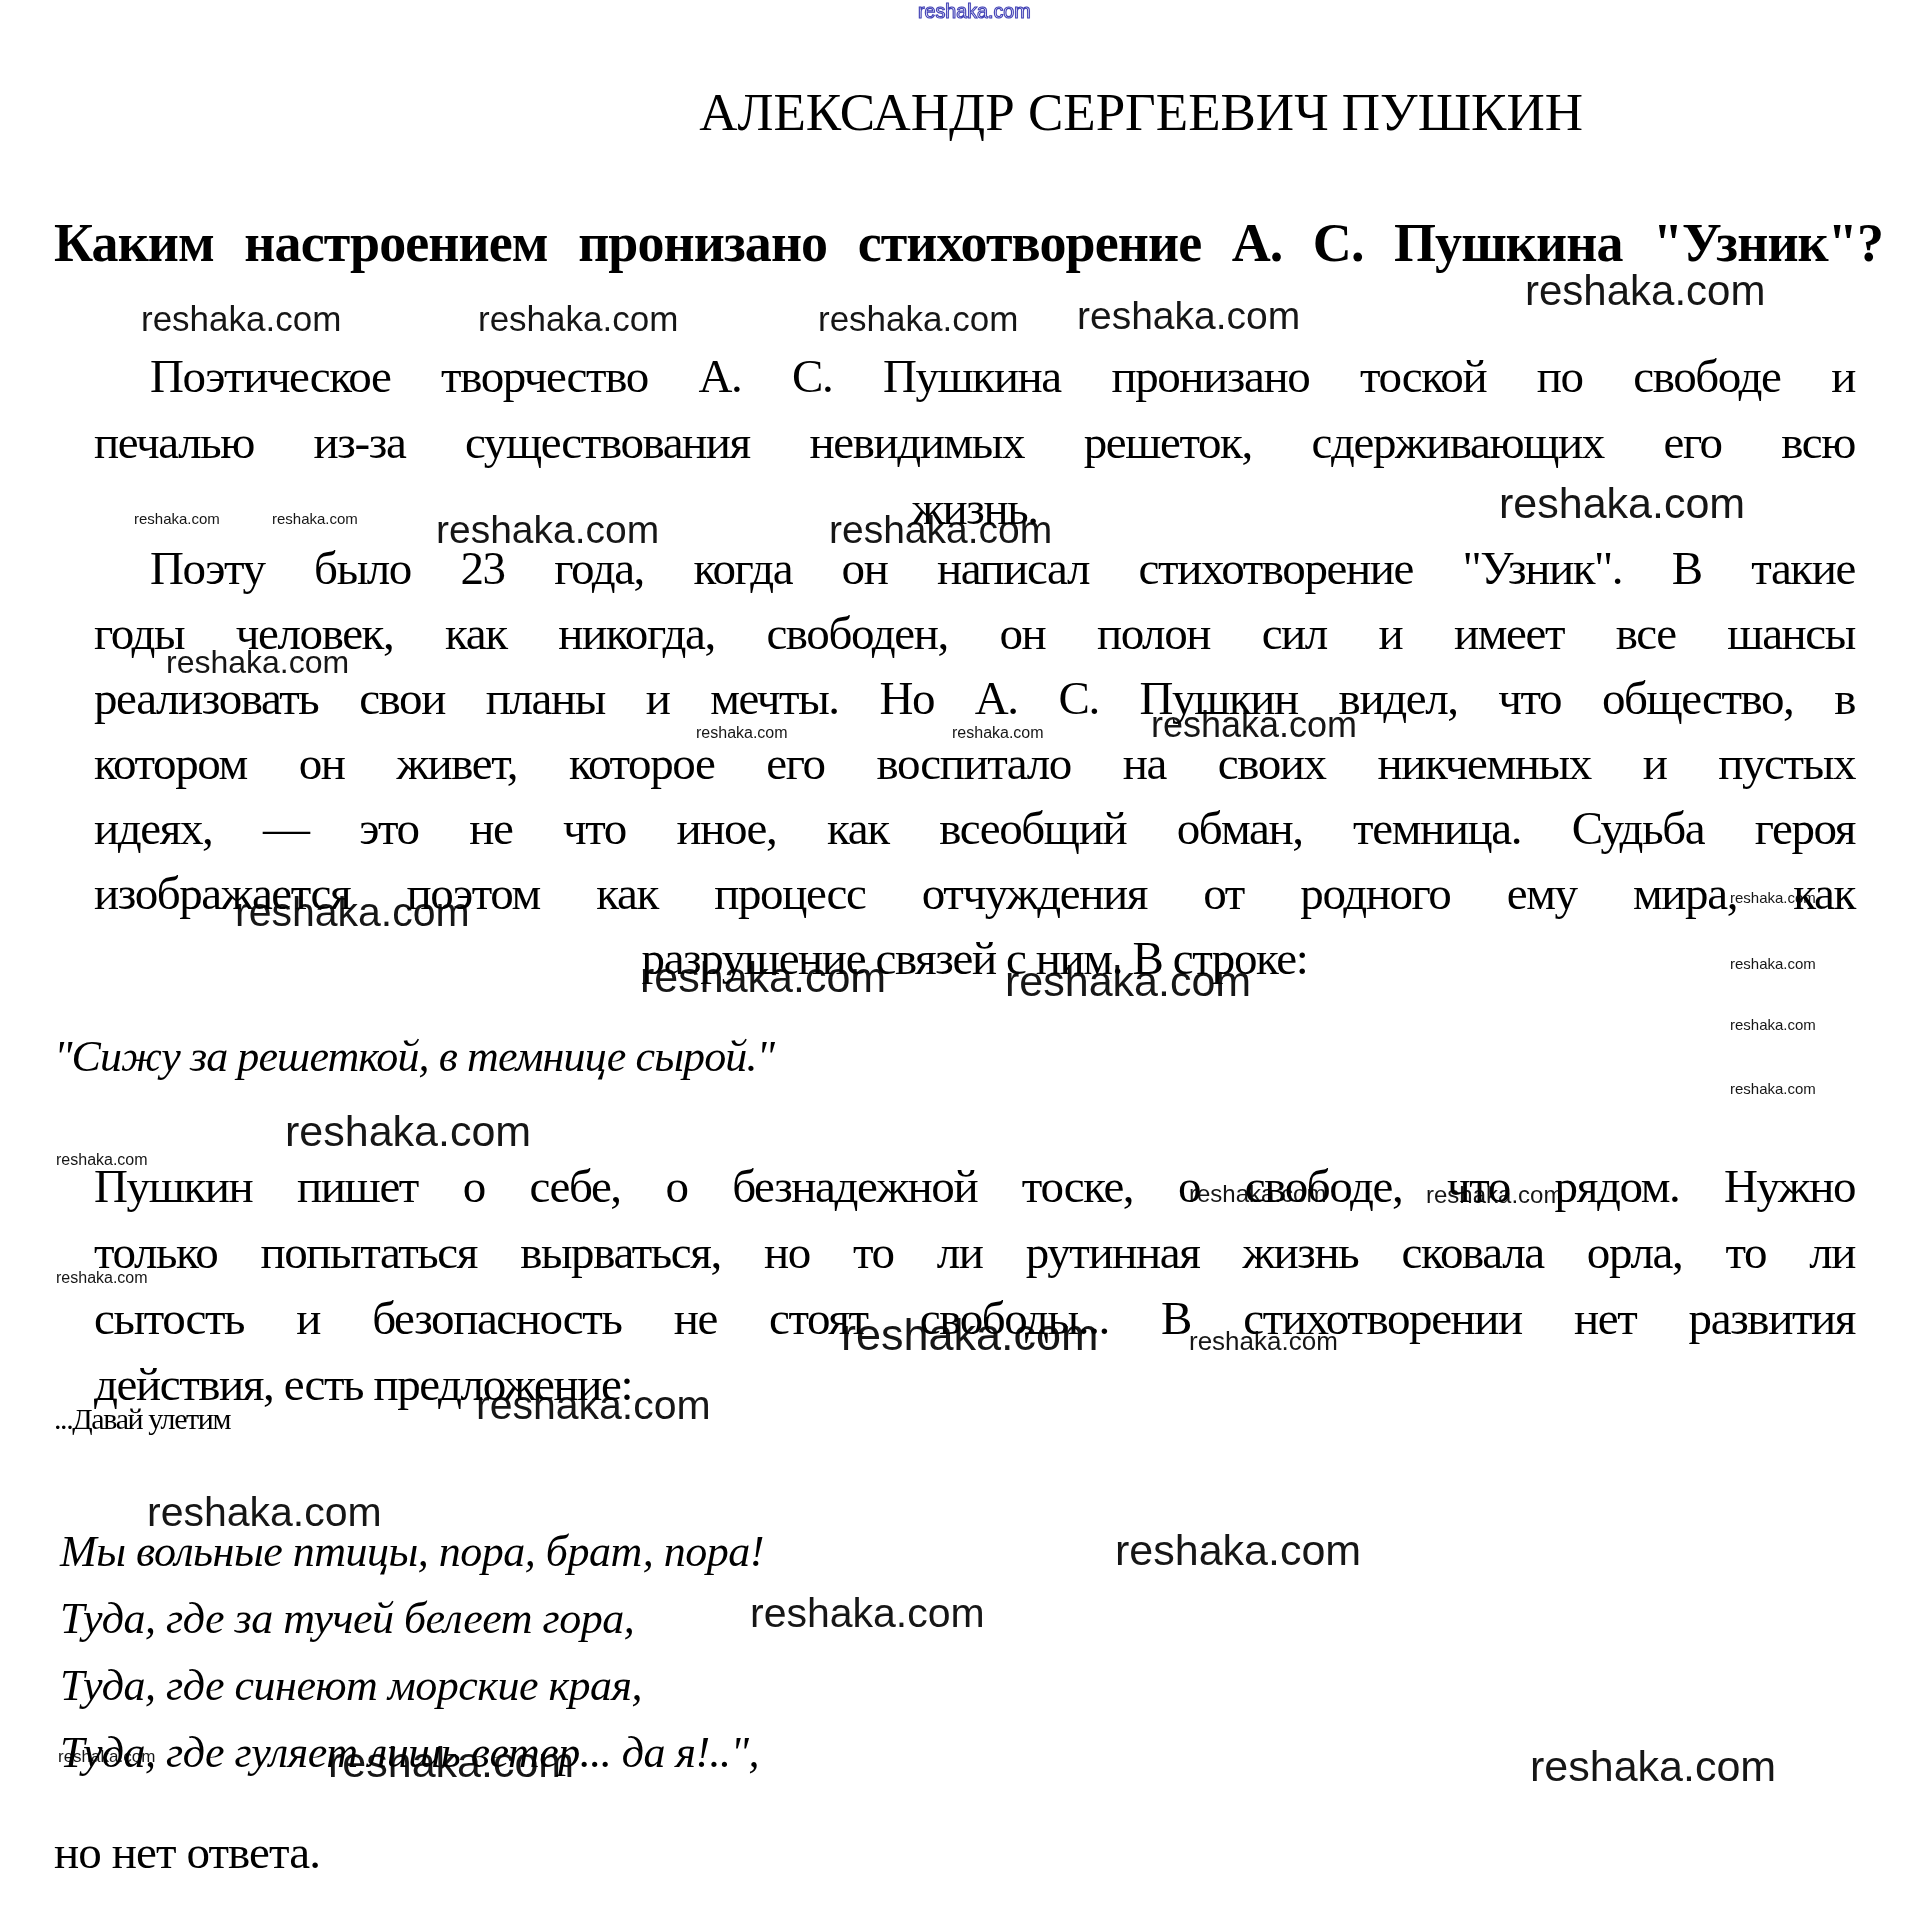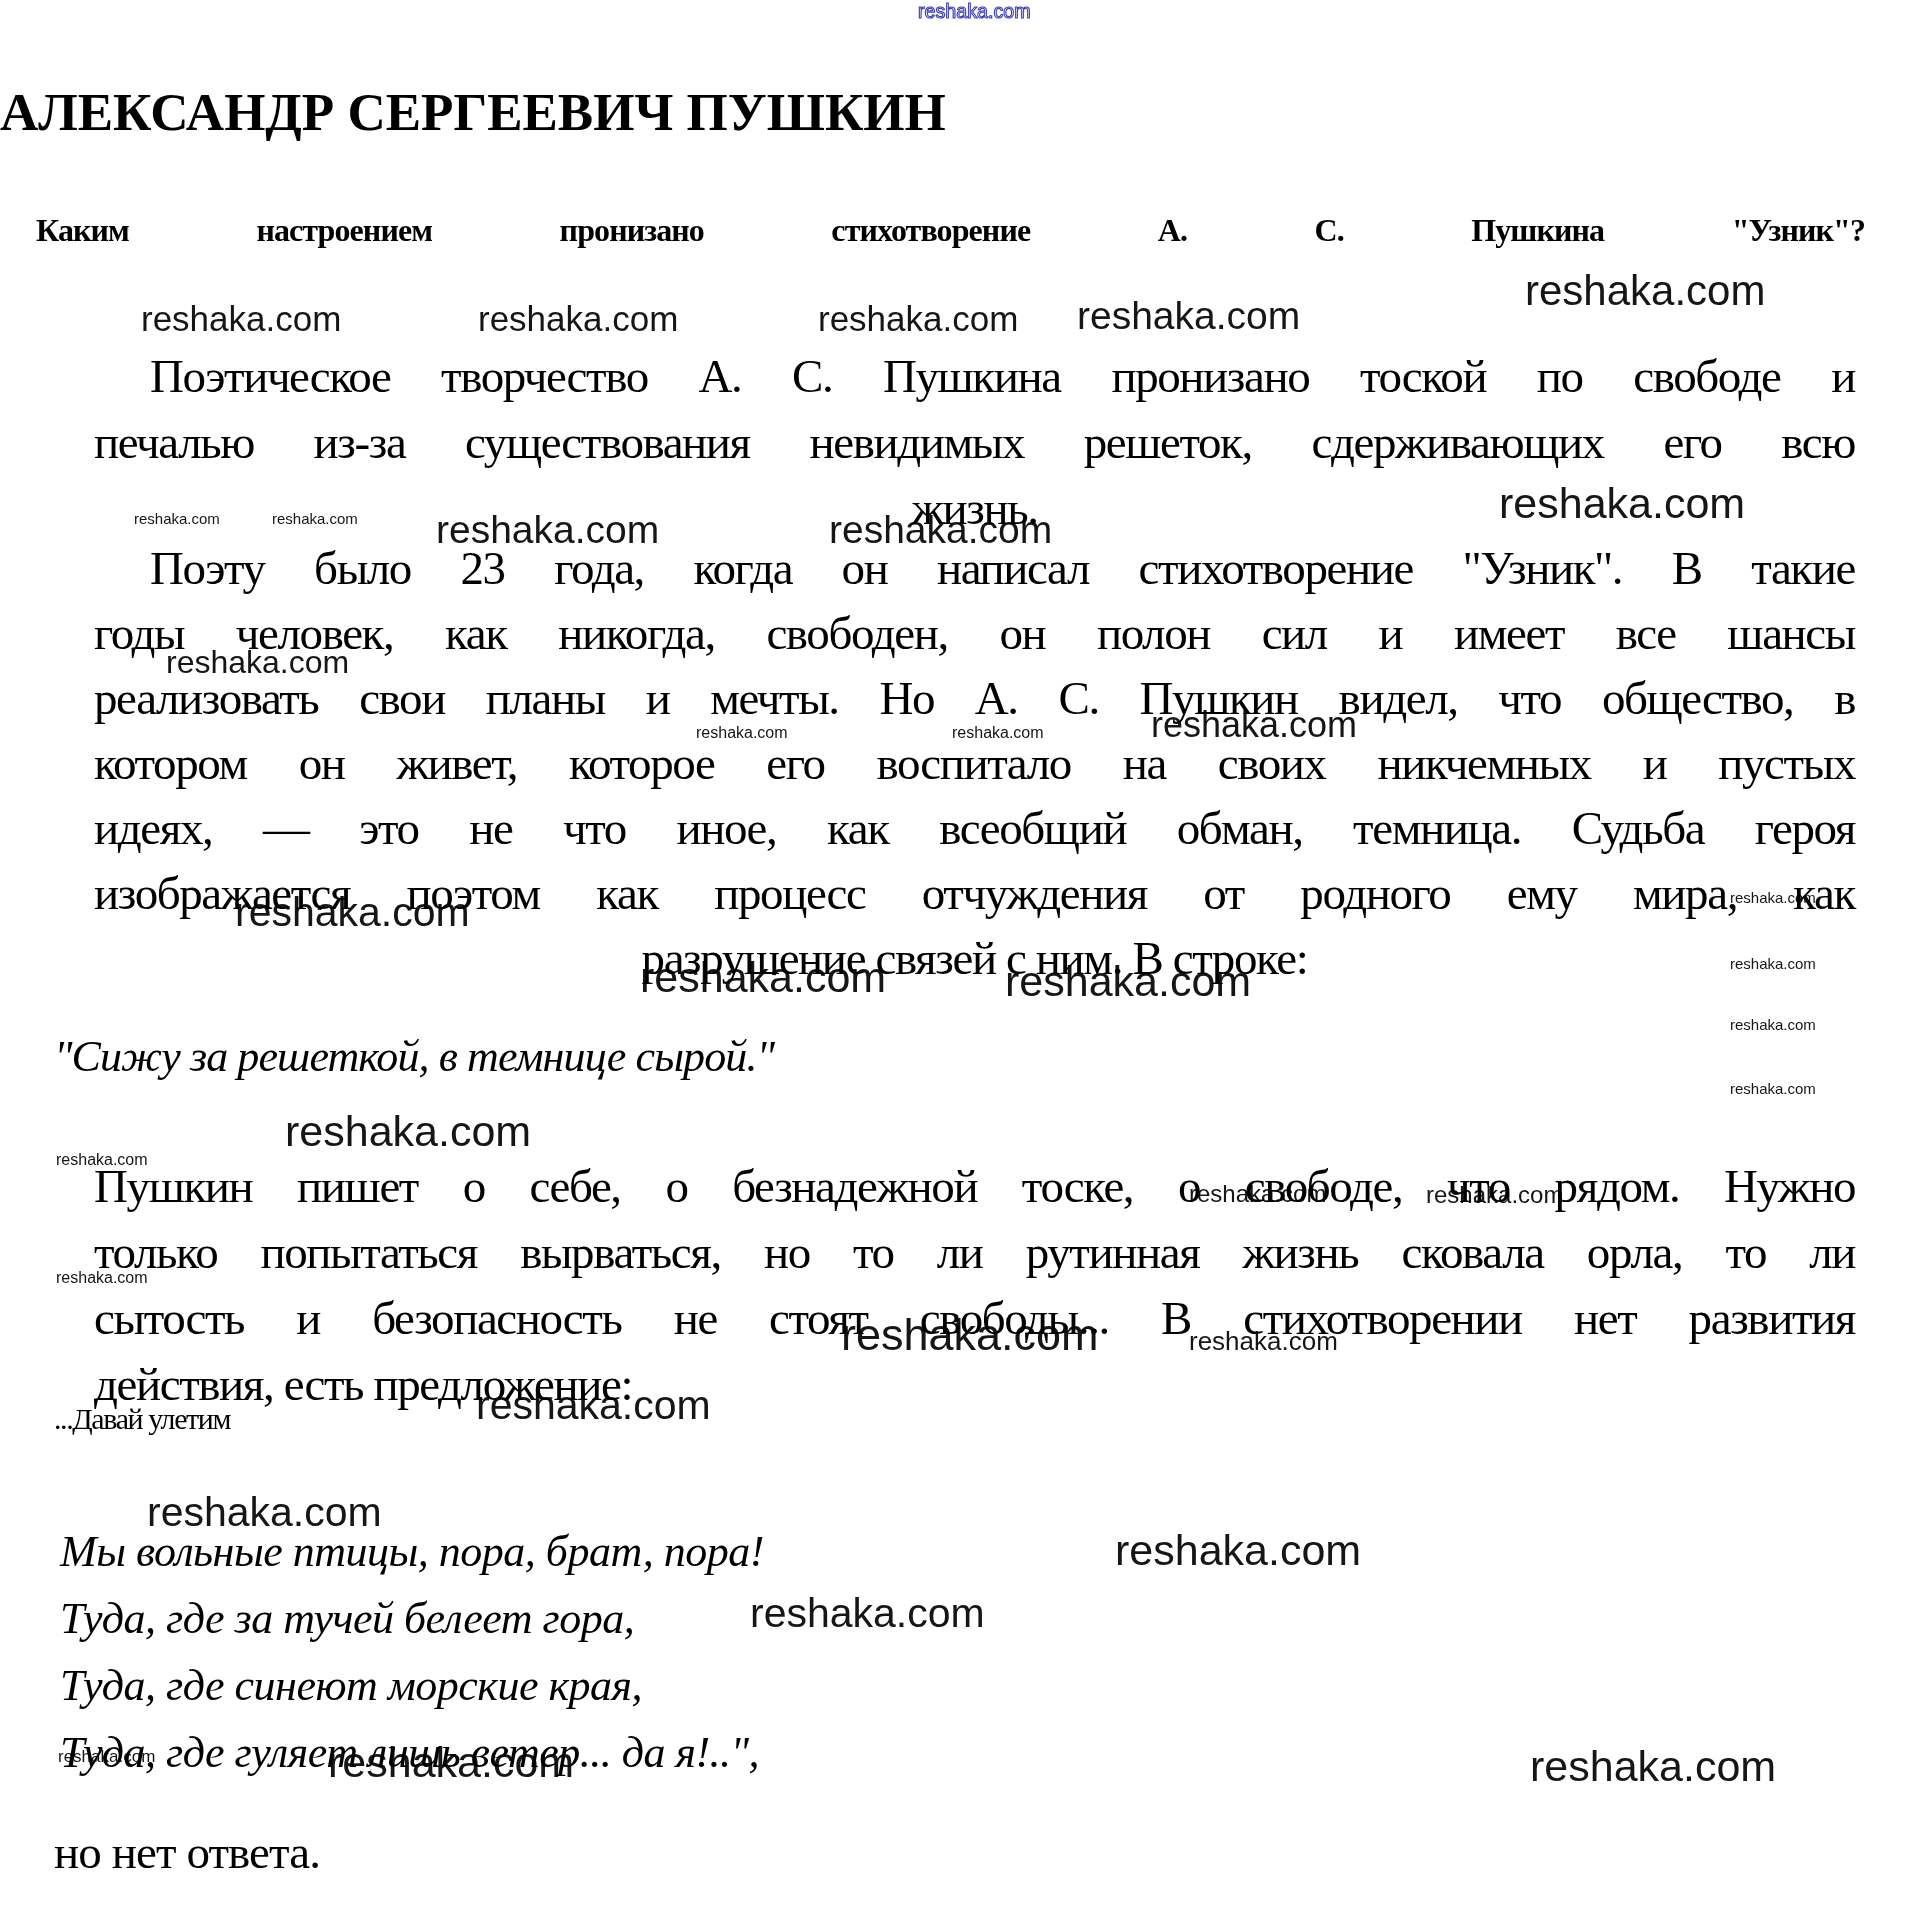--- a/index.html
+++ b/index.html
@@ -7,26 +7,26 @@
     position:relative;
     width:1931px;height:1910px;
     background:#ffffff;
     overflow:hidden;
     font-family:"Liberation Serif", serif;
     color:#000;
   }
   .textblock{position:absolute;left:54px;width:1761px;z-index:2;}
   .title{
     position:absolute;left:0;top:82px;width:1583px;
-    font-size:53px;font-weight:bold;text-align:left;
+    font-size:53px;font-weight:normal;text-align:right;
     letter-spacing:0px;z-index:2;
   }
   .question{
-    position:absolute;left:36px;top:212px;width:1829px;
-    font-size:32px;font-weight:bold;letter-spacing:-0.9px;
+    position:absolute;left:54px;top:212px;width:1829px;
+    font-size:54px;font-weight:bold;letter-spacing:-0.9px;
     text-align:justify;text-align-last:justify;z-index:2;
   }
   .para{font-size:47px;letter-spacing:-1.4px;line-height:66px;margin-left:40px;}
   .p1{top:343px;}
   .p2{top:536px;line-height:65px;}
   .p3{top:1153px;}
   .jline{text-align:justify;text-align-last:justify;}
   .cline{text-align:center;}
   .lline{text-align:left;}
   .ind{padding-left:56px;}

